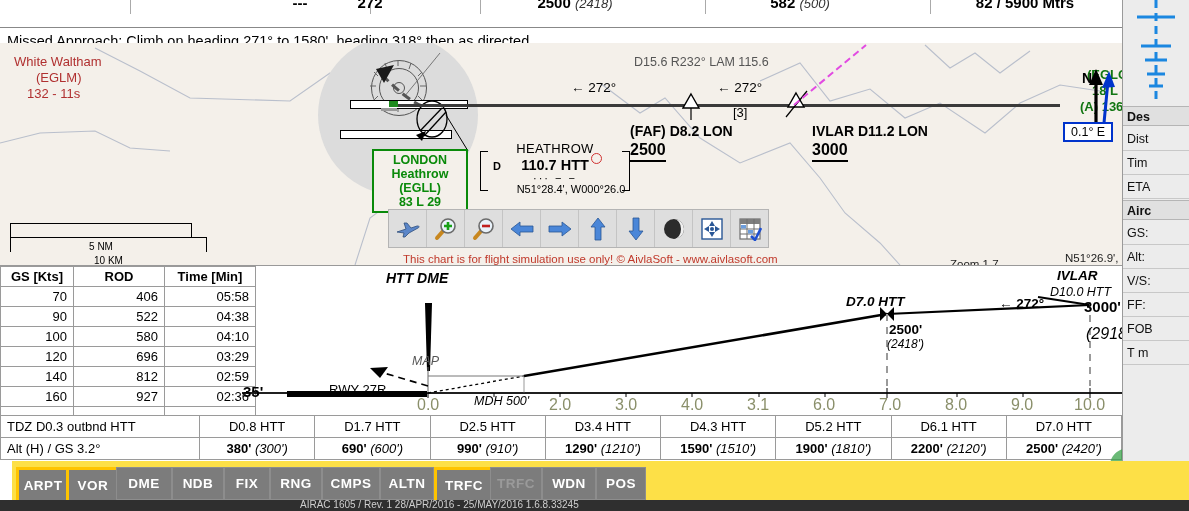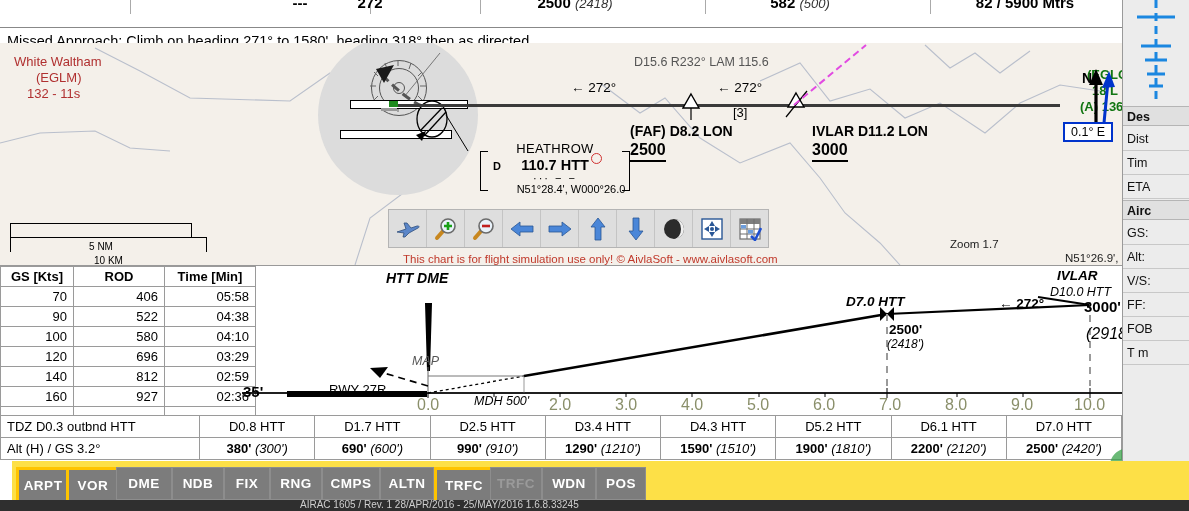--- a/index.html
+++ b/index.html
@@ -213,20 +213,26 @@
       <div class="lbl" style="left:571px;top:37px;font-size:13.5px">← 272°</div>
       <div class="lbl" style="left:717px;top:37px;font-size:13.5px">← 272°</div>
       <div class="lbl" style="left:733px;top:62px;font-size:13px">[3]</div>
 
       <div class="lbl b" style="left:630px;top:80px;font-size:14px">(FAF) D8.2 LON</div>
       <div class="lbl b" style="left:630px;top:98px;font-size:16px;border-bottom:2px solid #000;padding-bottom:1px">2500</div>
 
       <div class="lbl b" style="left:812px;top:80px;font-size:14px">IVLAR D11.2 LON</div>
       <div class="lbl b" style="left:812px;top:98px;font-size:16px;border-bottom:2px solid #000;padding-bottom:1px">3000</div>
 
+      <div class="apt-box" style="left:372px;top:106px;width:80px;">
+        <div>LONDON</div>
+        <div>Heathrow</div>
+        <div>(EGLL)</div>
+        <div>83 L 29</div>
+      </div>
 
       <div class="navbox" style="left:480px;top:98px;width:150px;height:52px">
         <div class="nb-bracket-l" style="left:0;top:10px;height:38px"></div>
         <div class="nb-bracket-r" style="right:0;top:10px;height:38px"></div>
         <div class="nb-top" style="position:absolute;left:0;right:0;top:0">HEATHROW</div>
         <div style="position:absolute;left:13px;top:19px;font-size:11px;font-weight:bold">D</div>
         <div class="nb-freq" style="position:absolute;left:0;right:0;top:16px">110.7 HTT</div>
         <div class="nb-morse" style="position:absolute;left:0;right:0;top:31px">···  −  −</div>
         <div class="nb-coord" style="position:absolute;left:0;right:0;top:42px">N51°28.4', W000°26.0</div>
         <div style="position:absolute;left:111px;top:12px;width:9px;height:9px;border:1.5px solid #d03030;border-radius:50%"></div>
@@ -318,21 +324,21 @@
             <line x1="2" y1="12" x2="22" y2="12" stroke="#6f6f6f"></line>
               <line x1="2" y1="17" x2="22" y2="17" stroke="#6f6f6f"></line>
             <rect x="3" y="8" width="5" height="3.5" fill="#6c9ddc"></rect>
               <rect x="10" y="13" width="5" height="3.5" fill="#6c9ddc"></rect>
             <polyline points="13,19 17,23 23,11" fill="none" stroke="#1e4fd0" stroke-width="2.6"></polyline>
           </svg>
         </div>
       </div>
 
       <div class="copy" style="left:403px;top:210px">This chart is for flight simulation use only!   © AivlaSoft - www.aivlasoft.com</div>
-      <div class="zoominfo" style="left:950px;top:195px">Zoom 1.7</div>
+      <div class="zoominfo" style="left:950px;top:215px">Zoom 1.7</div>
       <div class="zoominfo" style="left:1065px;top:209px">N51°26.9', W000°19.7'</div>
     </div>
   </div>
 
   <div class="profile">
 
     <table class="gstable">
       <thead>
         <tr>
           <th style="width:60px">GS [Kts]</th>
@@ -439,21 +445,21 @@
     <div class="pf-txt pf-b" style="left:999px;top:30px;font-size:13.5px">← 272°</div>
     <div class="pf-txt pf-it pf-b" style="left:1057px;top:2px;font-size:13.5px">IVLAR</div>
     <div class="pf-txt pf-it" style="left:1050px;top:19px;font-size:12.5px">D10.0 HTT</div>
     <div class="pf-txt pf-b" style="left:1084px;top:32px;font-size:15px">3000'</div>
     <div class="pf-txt pf-it" style="left:1086px;top:59px;font-size:16px">(2918')</div>
 
     <div class="tick-lbl" style="left:417px;top:130px">0.0</div>
     <div class="tick-lbl" style="left:549px;top:130px">2.0</div>
     <div class="tick-lbl" style="left:615px;top:130px">3.0</div>
     <div class="tick-lbl" style="left:681px;top:130px">4.0</div>
-    <div class="tick-lbl" style="left:747px;top:130px">5.0</div>
+    <div class="tick-lbl" style="left:747px;top:130px">3.1</div>
     <div class="tick-lbl" style="left:813px;top:130px">6.0</div>
     <div class="tick-lbl" style="left:879px;top:130px">7.0</div>
     <div class="tick-lbl" style="left:945px;top:130px">8.0</div>
     <div class="tick-lbl" style="left:1011px;top:130px">9.0</div>
     <div class="tick-lbl" style="left:1074px;top:130px">10.0</div>
   </div>
 
   <table class="alttable">
     <tbody>
       <tr>

